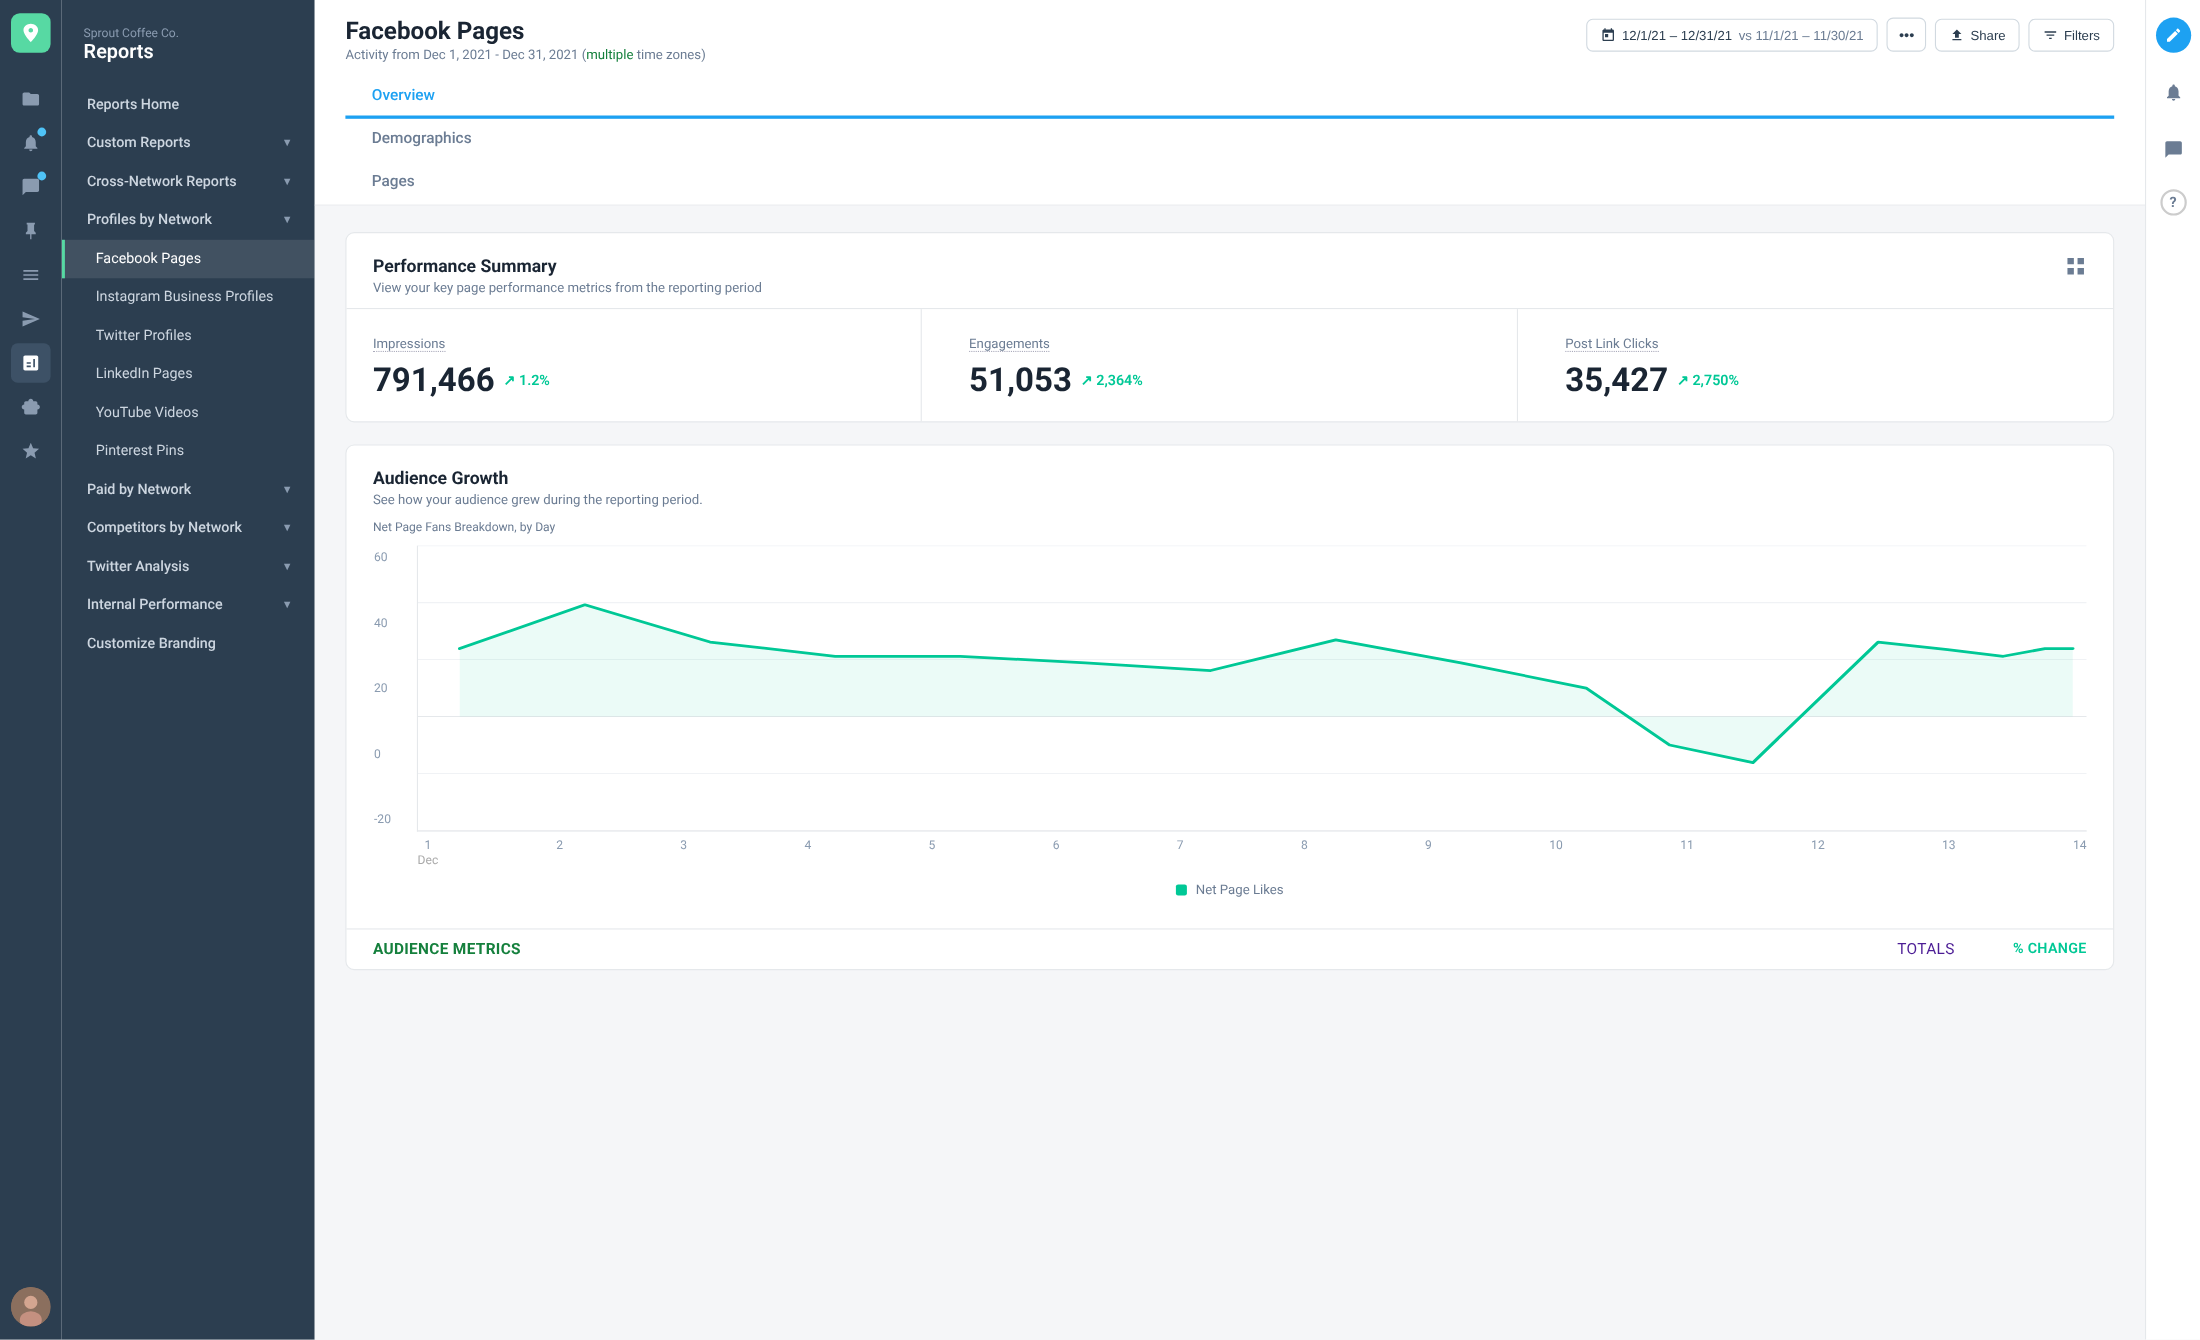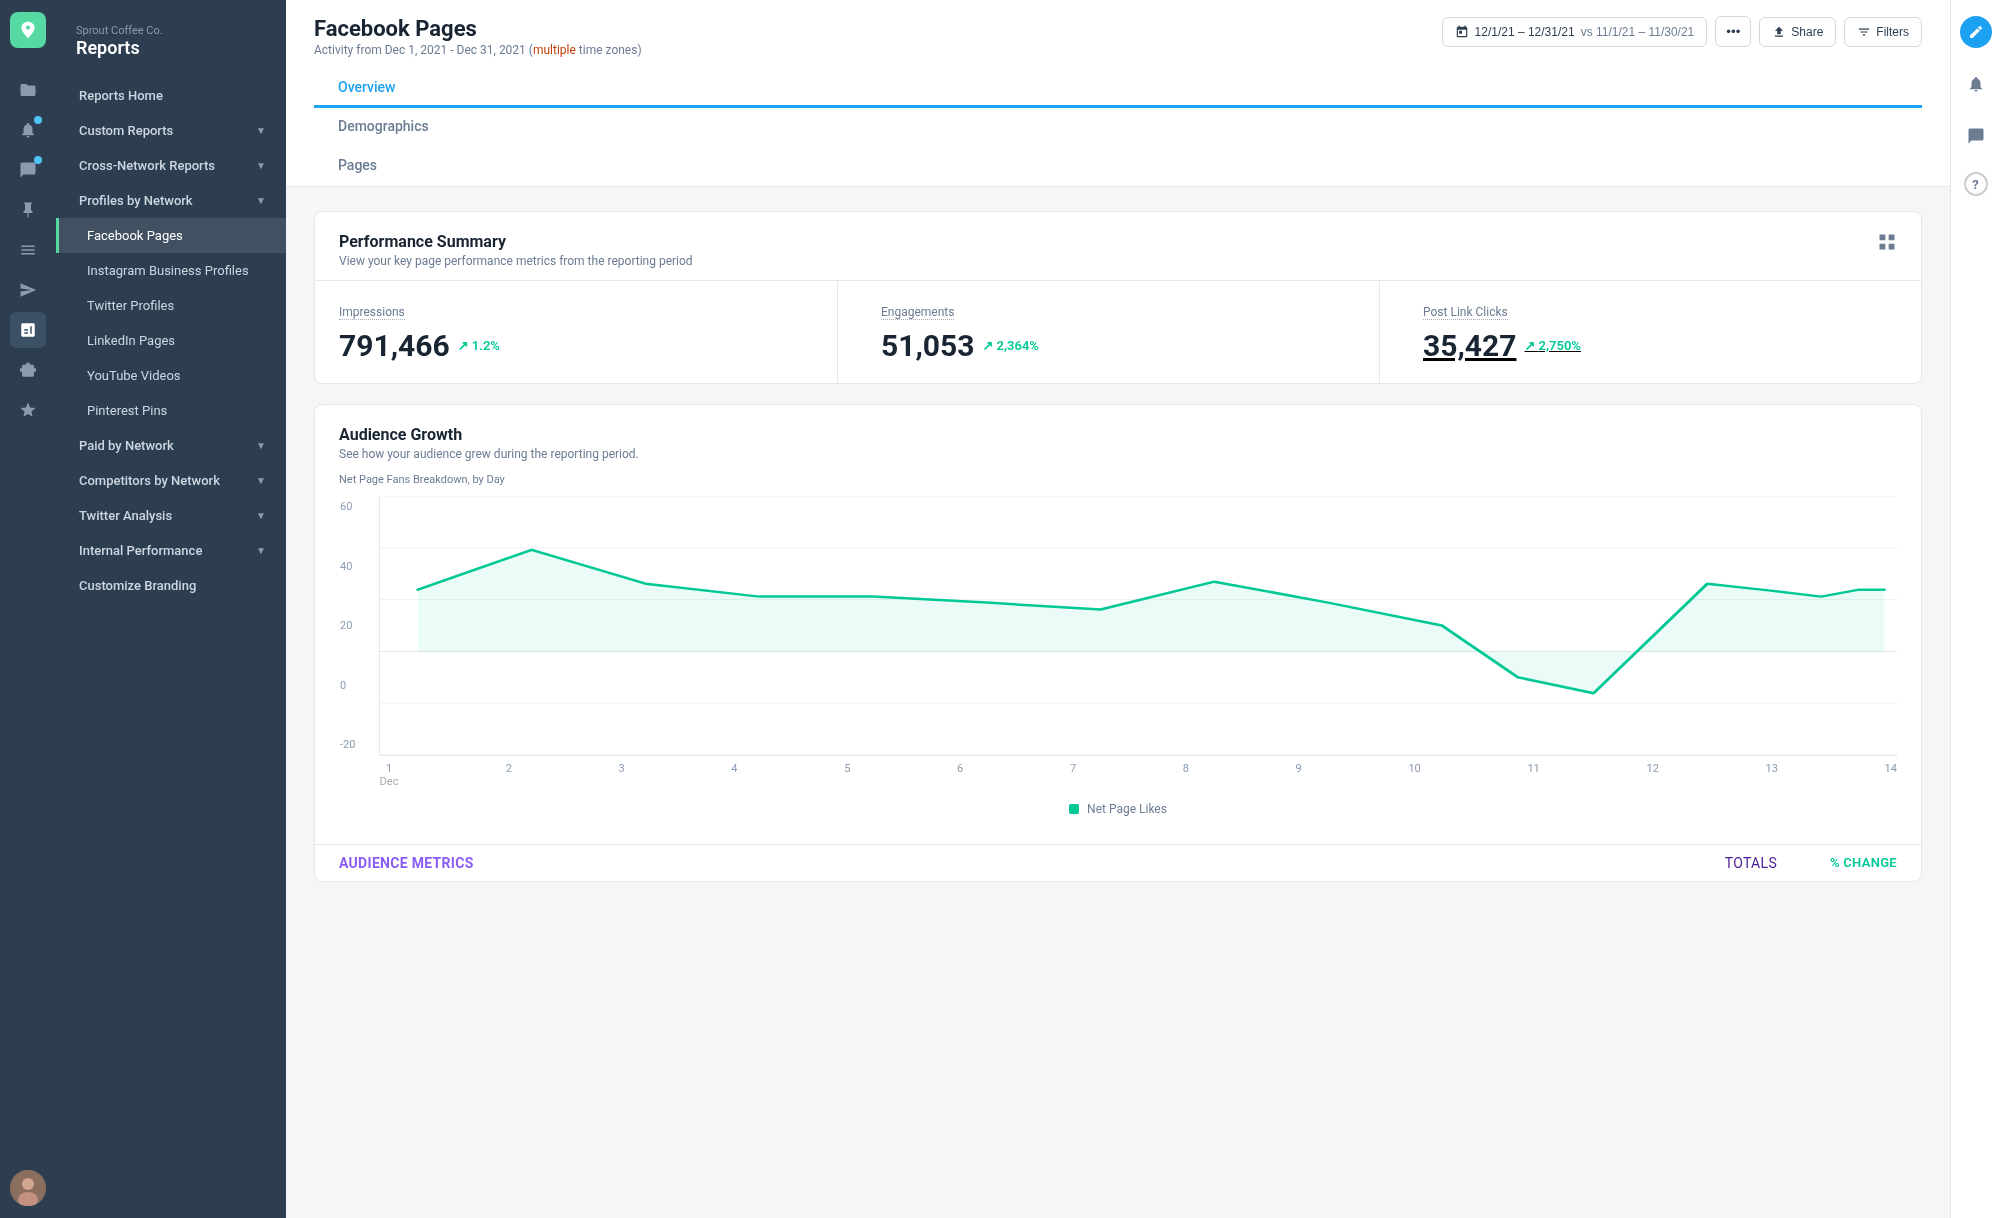--- a/index.html
+++ b/index.html
@@ -107,21 +107,21 @@
       background: #fff;
       padding: 16px 28px 0;
       border-bottom: 1px solid #e5e8eb;
     }
     .page-header-top {
       display: flex; align-items: flex-start; justify-content: space-between;
       margin-bottom: 12px;
     }
     .page-title { font-size: 22px; font-weight: 700; color: #1a2533; }
     .page-subtitle { font-size: 12px; color: #6b7c93; margin-top: 2px; }
-    .page-subtitle a { color: #c2410c; text-decoration: none; }
+    .page-subtitle a { color: #15803d; text-decoration: none; }
     .header-controls { display: flex; gap: 8px; align-items: center; }
     .date-picker-btn {
       display: flex; align-items: center; gap: 6px;
       border: 1px solid #d1d9e0;
       border-radius: 6px;
       padding: 7px 12px;
       background: #fff;
       font-size: 12px;
       color: #2c3e50;
       cursor: pointer;
@@ -190,21 +190,21 @@
     .metrics-row {
       display: flex;
       border-top: 1px solid #e5e8eb;
       gap: 19px;
     }
     .metric-cell {
       flex: 1;
       padding: 20px 24px;
       border-right: 1px solid #e5e8eb;
     }
-    .metric-cell:last-child { border-right: none; text-decoration: underline; }
+    .metric-cell:last-child { border-right: none; }
     .metric-label {
       font-size: 12px;
       color: #6b7c93;
       border-bottom: 1px dotted #aab;
       display: inline-block;
       margin-bottom: 8px;
       cursor: pointer;
     }
     .metric-value {
       font-size: 30px;
@@ -271,21 +271,21 @@
       text-transform: uppercase;
       letter-spacing: 0.3px;
       border-top: 1px solid #e5e8eb;
     }
     .table-data-row {
       display: flex;
       padding: 14px 24px;
       border-top: 1px solid #f0f2f5;
       align-items: center;
     }
-    .col-label { flex: 1; font-size: 14px; font-weight: 700; color: #8b5cf6; }
+    .col-label { flex: 1; font-size: 14px; font-weight: 700; color: #15803d; }
     .col-total { width: 120px; text-align: right; font-size: 14px; color: #4c1d95; }
     .col-change { width: 120px; text-align: right; font-size: 13px; color: #00c896; font-weight: 600; }
 
     
     .right-icons {
       width: 50px;
       background: #fff;
       border-left: 1px solid #e5e8eb;
       display: flex;
       flex-direction: column;

